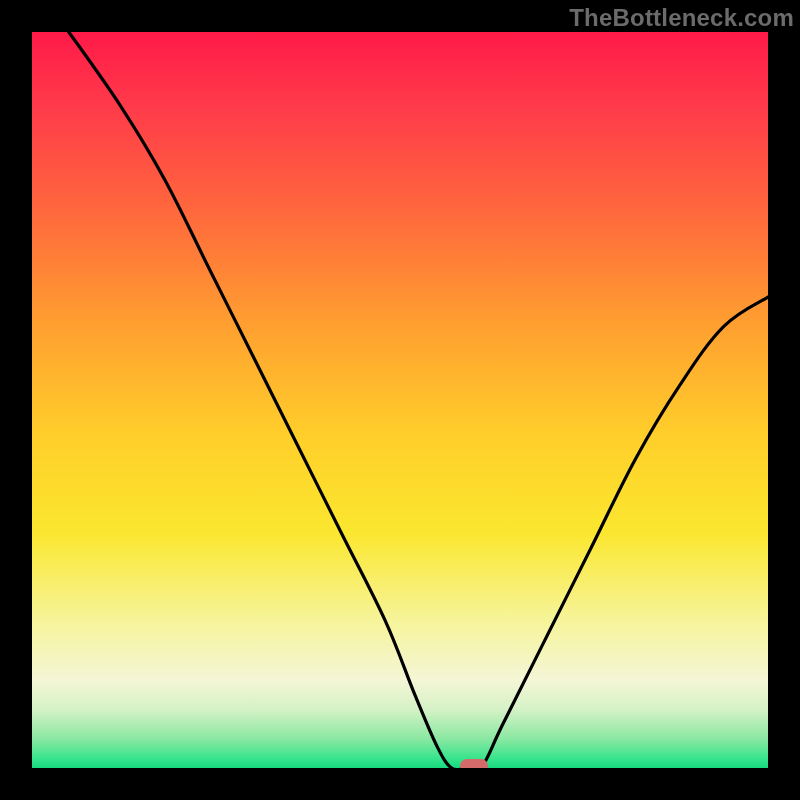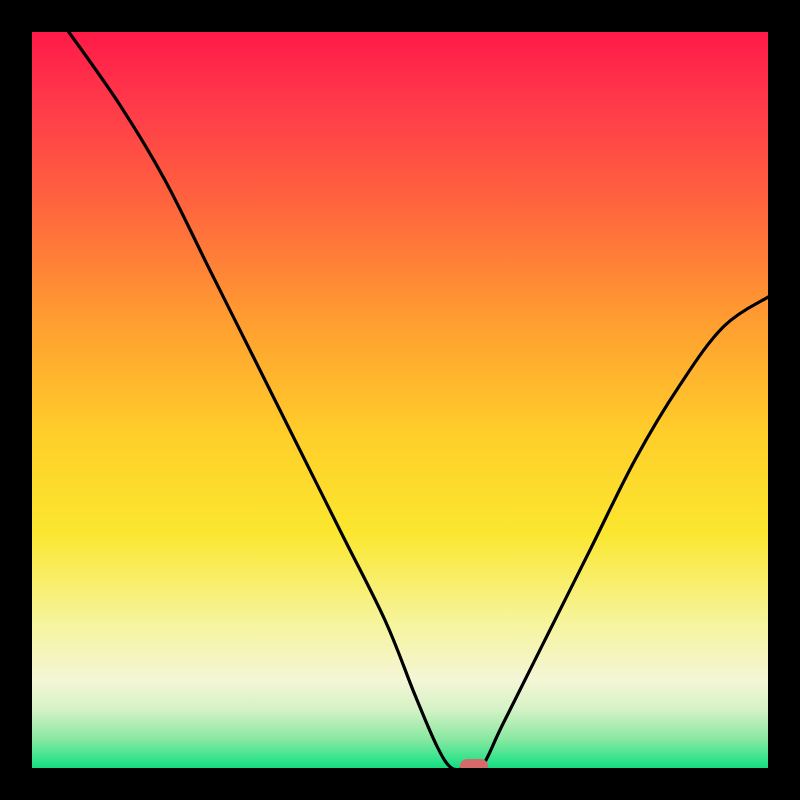--- a/index.html
+++ b/index.html
@@ -76,13 +76,14 @@
 <body>
 
 <div class="frame">
   <div class="plot-area">
     <div class="gradient-bg"></div>
     <svg class="curve-svg" viewBox="0 0 736 736" preserveAspectRatio="none">
       <path id="curve-path" fill="none" stroke="#000" stroke-width="3.2" stroke-linecap="round" stroke-linejoin="round" d="M 36.8 0.0 C 46.1 13.2, 71.1 47.1, 88.3 73.6 C 105.5 100.1, 116.6 118.1, 132.5 147.2 C 148.4 176.3, 160.7 203.7, 176.6 235.5 C 192.5 267.3, 204.9 292.0, 220.8 323.8 C 236.7 355.6, 249.1 380.4, 265.0 412.2 C 280.9 444.0, 293.2 468.7, 309.1 500.5 C 325.0 532.3, 340.0 559.7, 353.3 588.8 C 366.5 617.9, 373.4 639.9, 382.7 662.4 C 392.0 684.9, 398.2 700.7, 404.8 713.9 C 411.4 727.2, 414.2 732.0, 419.5 736.0 C 424.8 740.0, 428.9 736.0, 434.2 736.0 C 439.5 736.0, 442.3 743.9, 449.0 736.0 C 455.6 728.1, 459.1 715.7, 471.0 691.8 C 483.0 668.0, 499.3 635.3, 515.2 603.5 C 531.1 571.7, 543.5 547.0, 559.4 515.2 C 575.3 483.4, 587.6 456.0, 603.5 426.9 C 619.4 397.7, 631.8 377.1, 647.7 353.3 C 663.6 329.4, 675.9 310.3, 691.8 294.4 C 707.7 278.5, 728.1 270.3, 736.0 265.0"></path>
     </svg>
     <div id="marker" class="marker" style="left: 427.6px; top: 727px;"></div>
   </div>
+  <div class="watermark">TheBottleneck.com</div>
 </div>
 
 </body></html>

